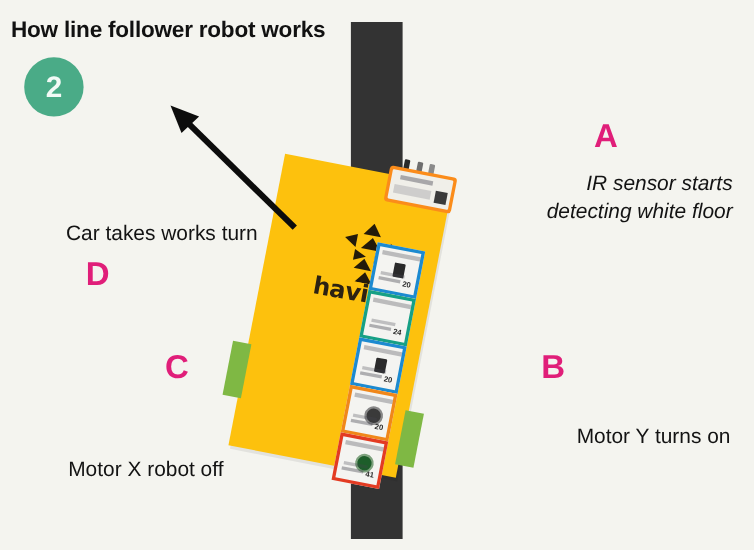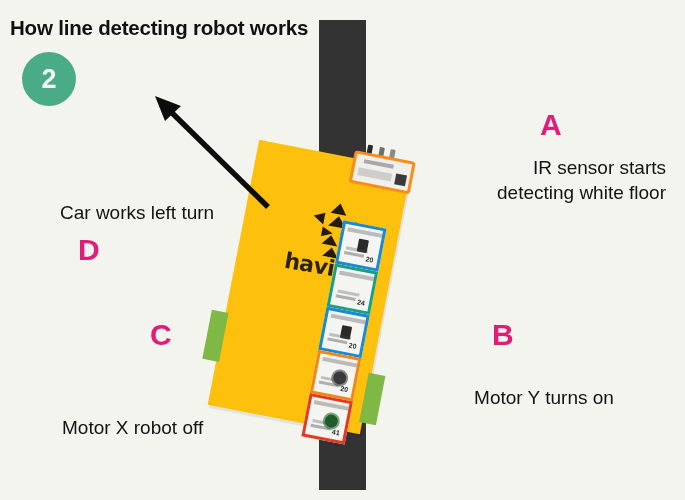--- a/index.html
+++ b/index.html
@@ -243,39 +243,39 @@
   }
   .caption {
     position: absolute;
     color: #131313;
     font-size: 19px;
     line-height: 1.32;
     z-index: 35;
   }
 
   #letter-a  { left: 540px; top: 110px; }
-  #caption-a { left: 470px; top: 155px; width: 196px; text-align: right; }
+  #caption-a { left: 470px; top: 155px; width: 196px; text-align: right; font-style: italic; }
 
   #letter-b  { left: 492px; top: 320px; }
-  #caption-b { left: 424px; top: 385px; width: 240px; text-align: center; }
+  #caption-b { left: 424px; top: 385px; width: 240px; text-align: right; }
 
   #letter-c  { left: 150px; top: 320px; }
   #caption-c { left: 62px; top: 415px; width: 250px; text-align: left; }
 
   #letter-d  { left: 78px; top: 235px; }
   #caption-d { left: 60px; top: 200px; width: 210px; text-align: left; }
 </style>
 </head>
 <body>
 
 <div id="stage">
 
   <div id="track"></div>
 
-  <div id="title">How line detecting robot works</div>
+  <div id="title">How line follower robot works</div>
 
   <div id="step-badge">2</div>
 
   <svg id="arrow-svg" viewBox="0 0 135 125">
     <line x1="123" y1="117" x2="20" y2="16" stroke="#0c0c0c" stroke-width="5.5" stroke-linecap="butt"></line>
     <polygon points="10,6 36,16 20,31" fill="#0c0c0c"></polygon>
   </svg>
 
   <div id="car">
     <div id="car-body"></div>
@@ -352,15 +352,15 @@
   <div class="letter" id="letter-a">A</div>
   <div class="caption" id="caption-a">IR sensor starts detecting white floor</div>
 
   <div class="letter" id="letter-b">B</div>
   <div class="caption" id="caption-b">Motor Y turns on</div>
 
   <div class="letter" id="letter-c">C</div>
   <div class="caption" id="caption-c">Motor X robot off</div>
 
   <div class="letter" id="letter-d">D</div>
-  <div class="caption" id="caption-d">Car works left turn</div>
+  <div class="caption" id="caption-d">Car takes works turn</div>
 
 </div>
 
 </body></html>

